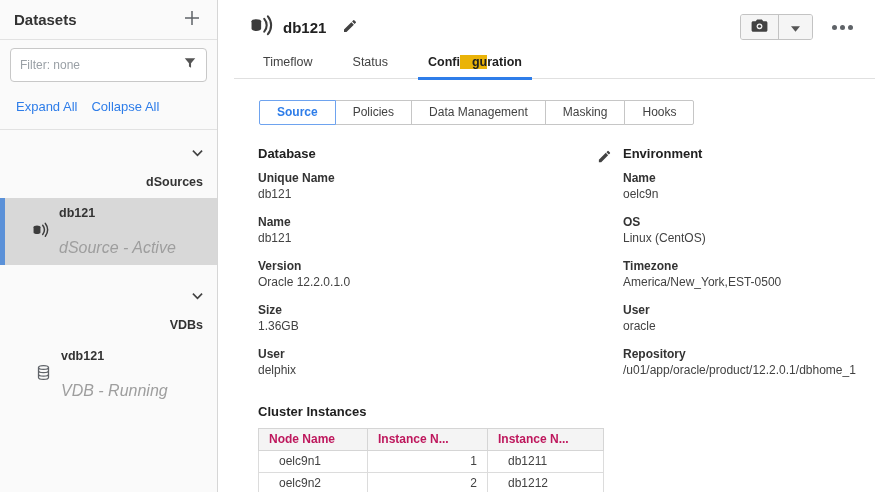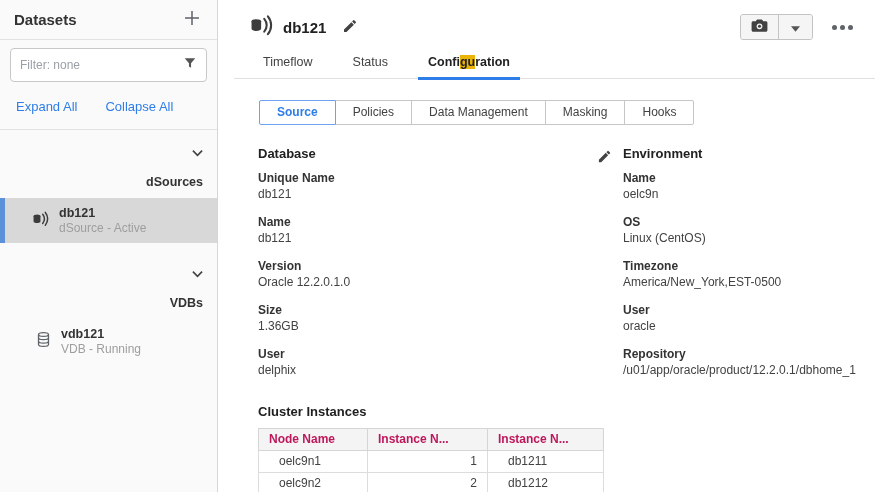--- a/index.html
+++ b/index.html
@@ -8,47 +8,47 @@
   .app { width: 875px; height: 492px; display: flex; background: #fff; overflow: hidden; }
 
   
   .sidebar { width: 218px; flex: 0 0 218px; background: #fafafa; border-right: 1px solid #d6d6d6; }
   .sb-header { height: 40px; border-bottom: 1px solid #e2e2e2; display: flex; align-items: center; justify-content: space-between; padding: 0 14px; }
   .sb-title { font-size: 15px; font-weight: 700; color: #333; }
   .icon-btn { background: none; border: none; cursor: pointer; display: flex; align-items: center; justify-content: center; padding: 2px; }
   .filter-wrap { margin: 8px 10px 0 10px; height: 34px; border: 1px solid #c8c8c8; border-radius: 4px; background: #fff; display: flex; align-items: center; padding: 0 9px; }
   .filter-wrap input { border: none; outline: none; flex: 1; font-family: "Liberation Sans", sans-serif; font-size: 12px; color: #333; background: transparent; min-width: 0; }
   .filter-wrap input::placeholder { color: #9aa0a6; }
-  .sb-links { margin: 17px 16px 0 16px; display: flex; gap: 28px; }
+  .sb-links { margin: 17px 16px 0 16px; display: flex; gap: 14px; }
   .sb-links a { font-size: 13px; font-weight: 500; color: #2e7de9; text-decoration: none; cursor: pointer; }
   .sb-divider { margin-top: 15px; border-top: 1px solid #e2e2e2; }
   .group-header { display: flex; align-items: flex-end; gap: 14px; padding: 13px 14px 0 14px; cursor: pointer; flex-direction: column; }
   .group-label { font-size: 12.5px; font-weight: 700; color: #333; }
   .tree-item { margin-top: 9px; display: flex; align-items: center; gap: 10px; padding: 8px 10px 8px 31px; cursor: pointer; border-left: 5px solid transparent; }
   .tree-item.selected { background: #d8d8d8; border-left-color: #5b91d8; padding-left: 26px; }
   .ti-name { font-size: 12.5px; font-weight: 700; color: #333; }
-  .ti-status { font-size: 12px; color: #9e9e9e; margin-top: 1px; }
+  .ti-status { font-size: 16px; color: #9e9e9e; margin-top: 19px; font-style: italic; }
 
   
   .main { flex: 1; background: #fff; min-width: 0; }
   .main-header { display: flex; align-items: center; margin: 12px 8px 0 30px; height: 30px; }
   .page-title { font-size: 15px; font-weight: 700; color: #212121; margin-left: 10px; }
   .title-edit { margin-left: 14px; }
   .spacer { flex: 1; }
   .split-button { display: flex; align-items: stretch; height: 26px; border: 1px solid #c3c3c3; border-radius: 3px; background: #f5f5f5; overflow: hidden; }
   .split-seg { display: flex; align-items: center; justify-content: center; cursor: pointer; background: #f5f5f5; border: none; }
   .seg-camera { width: 38px; border-right: 1px solid #c3c3c3; }
   .seg-caret { width: 33px; }
   .ellipsis-btn { margin: 0 10px 0 15px; display: flex; gap: 3px; align-items: center; cursor: pointer; background: none; border: none; padding: 4px; }
   .dot { width: 5px; height: 5px; border-radius: 50%; background: #5f6368; }
 
   .tabs { margin: 13px 0 0 16px; padding-left: 19px; display: flex; gap: 20px; align-items: flex-end; border-bottom: 1px solid #e0e0e0; }
   .tab { padding: 0 10px 8px 10px; font-size: 12.5px; font-weight: 500; color: #424242; cursor: pointer; border-bottom: 3px solid transparent; margin-bottom: -2px; }
   .tab.active { font-weight: 700; color: #212121; border-bottom-color: #2e7de9; }
-  .txt-hl { background: #eab308; }
+  .txt-hl { background: #eab308; padding-left: 12px; }
 
   .subtabs { margin: 21px 0 0 32px; display: flex; }
   .subtab { border: 1px solid #c6c6c6; background: #fff; padding: 4px 17px 5px 17px; font-family: "Liberation Sans", sans-serif; font-size: 12px; color: #424242; margin-left: -1px; cursor: pointer; position: relative; }
   .subtab:first-child { border-radius: 2px 0 0 2px; margin-left: 9px; }
   .subtab:last-child { border-radius: 0 2px 2px 0; }
   .subtab.active { color: #2e7de9; font-weight: 700; border-color: #6ea3ef; z-index: 2; }
 
   .content { display: flex; margin: 21px 0 0 40px; }
   .col-left { width: 337px; flex: 0 0 337px; }
   .edit-col { width: 28px; flex: 0 0 28px; padding-top: 1px; }

